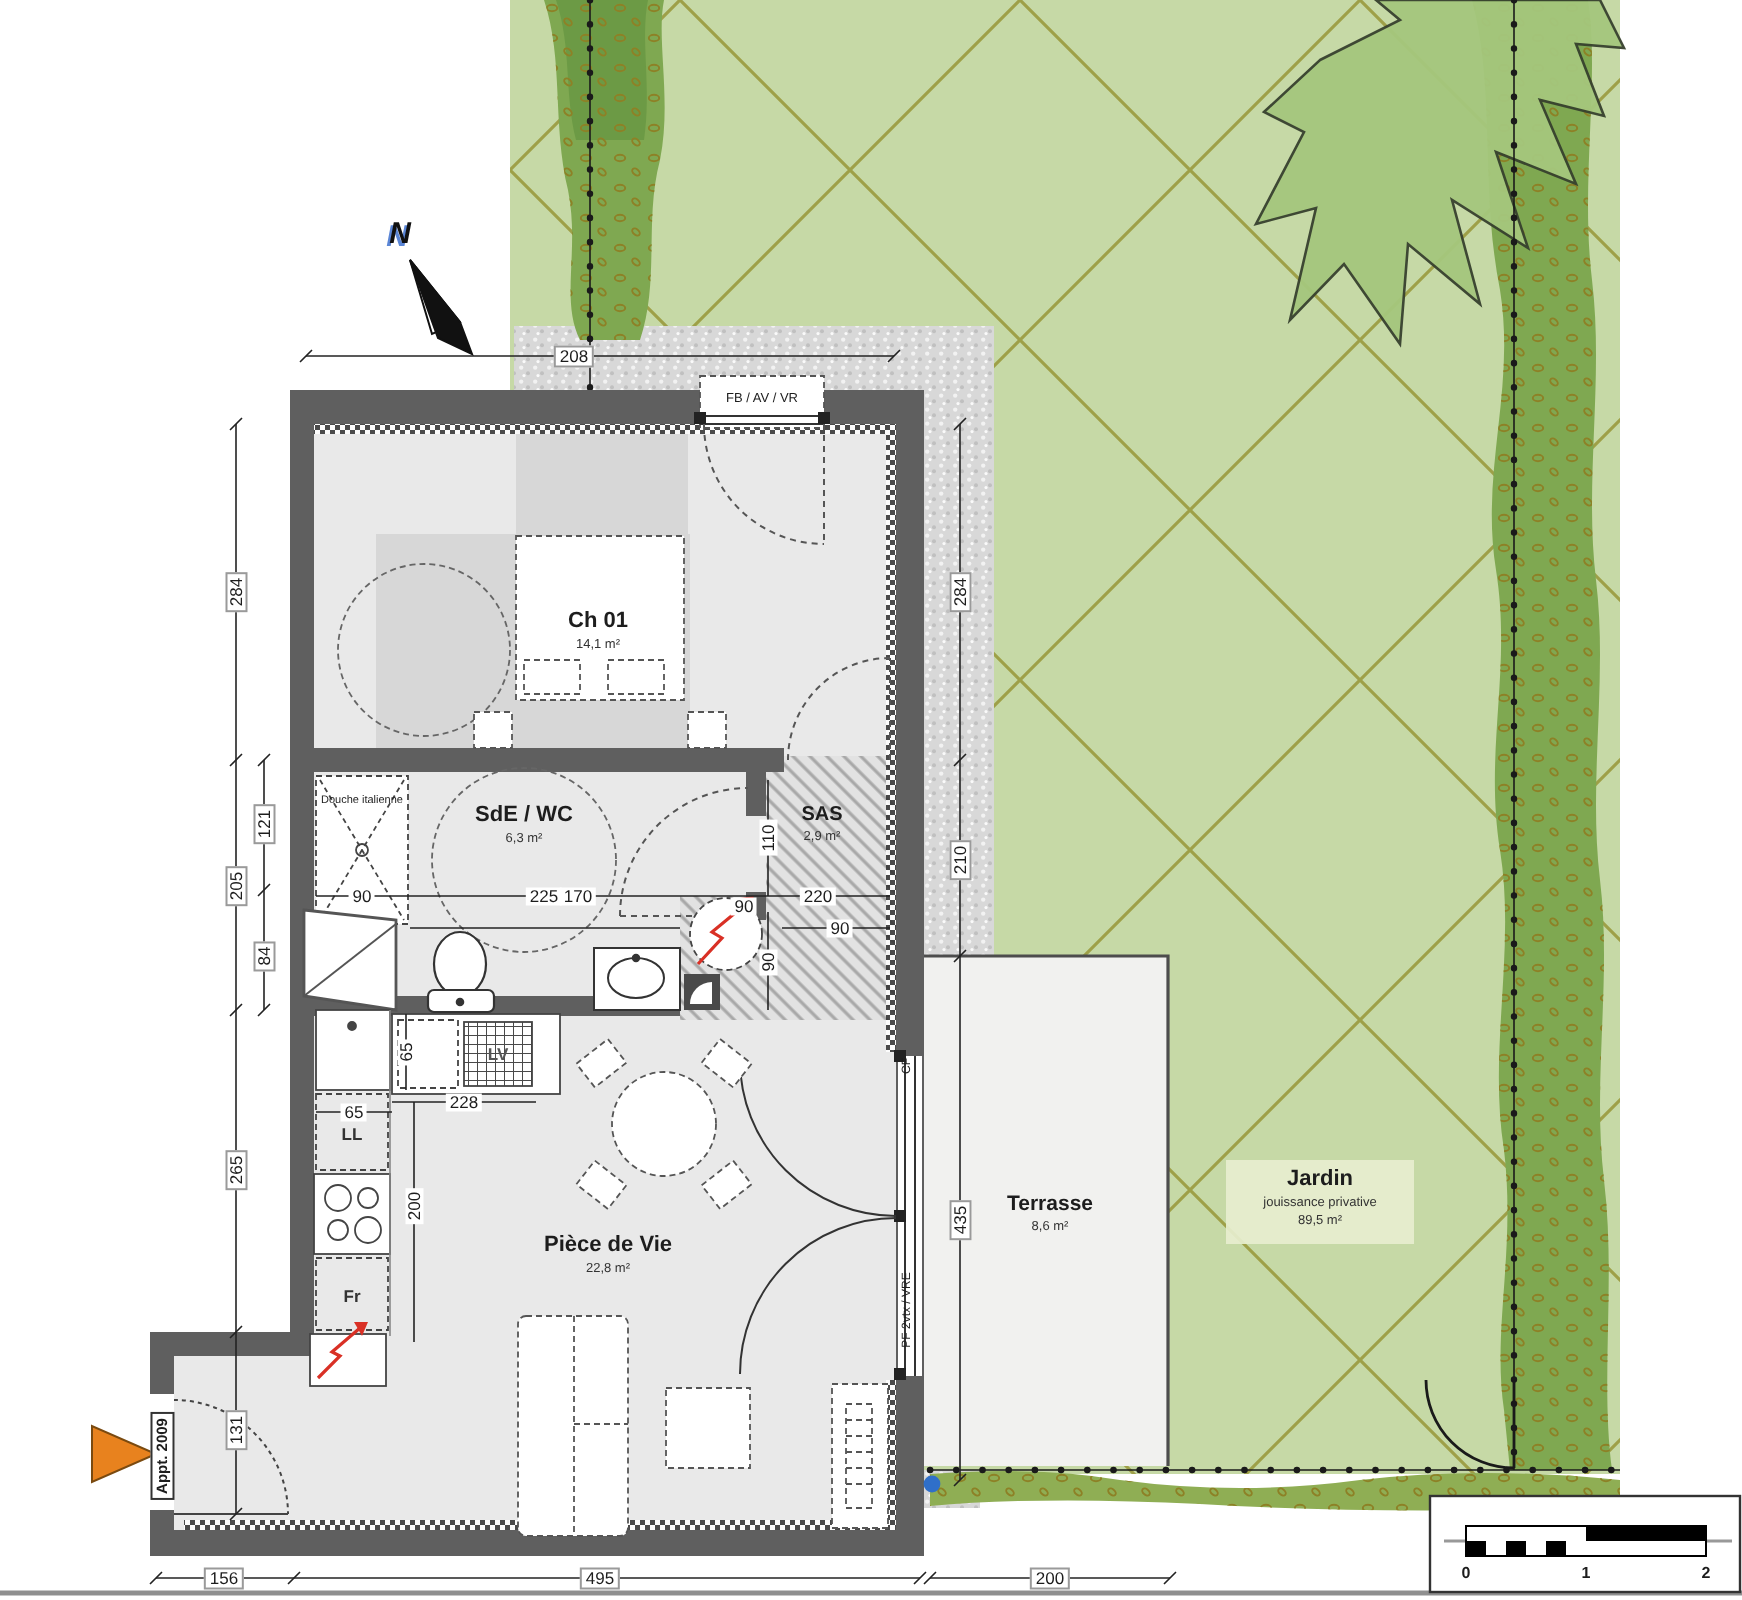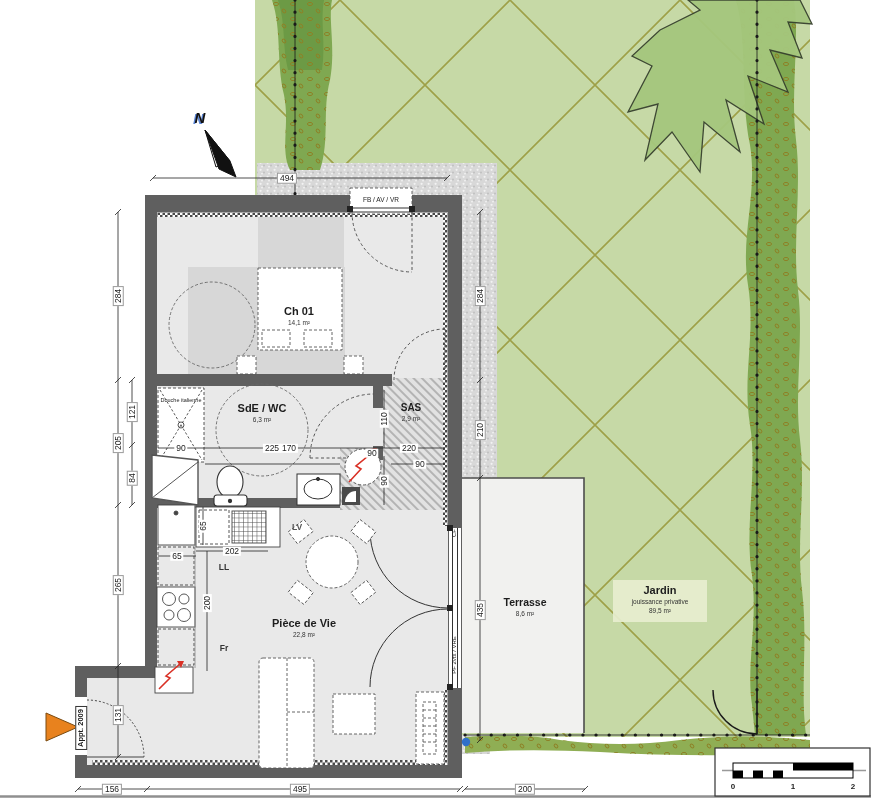--- a/index.html
+++ b/index.html
@@ -8,21 +8,21 @@
   #stage svg{position:absolute;left:0;top:0;}
   .lbl{position:absolute;transform:translate(-50%,-50%);white-space:nowrap;color:#1d1d1d;
        line-height:1;text-align:center;}
   .rot{transform:translate(-50%,-50%) rotate(-90deg);}
   .dim{font-size:8.5px;background:#fff;border:1px solid #9a9a9a;padding:0 2px;}
   .dim.noborder{border:none;}
   .room-name{font-weight:bold;font-size:11px;text-align:right;}
   .room-area{font-size:6.5px;color:#333;}
   .tiny{font-size:6px;}
   .micro{font-size:5.5px;}
-  .appl{font-size:8.5px;font-weight:bold;color:#333;margin-left:48px;}
+  .appl{font-size:8.5px;font-weight:bold;color:#333;}
   .north-n{font-size:15px;font-weight:bold;font-style:italic;color:#111;
            text-shadow:-1.5px 1.5px 0 #5b86d6;}
   .aptbox{font-size:7.5px;font-weight:bold;background:#fff;border:1px solid #333;padding:1px 2px;}
   .winlbl{font-size:6.5px;background:#fff;}
   .scalenum{font-size:8px;font-weight:bold;}
   .jardinbox{position:absolute;background:rgba(231,238,207,.92);}
 </style>
 </head>
 <body>
 
@@ -302,21 +302,21 @@
     <rect x="733" y="763" width="120" height="15" fill="#fff" stroke="#000" stroke-width="1"></rect>
     <rect x="793" y="763" width="60" height="7.5" fill="#000"></rect>
     <rect x="733" y="770.5" width="10" height="7.5" fill="#000"></rect>
     <rect x="753" y="770.5" width="10" height="7.5" fill="#000"></rect>
     <rect x="773" y="770.5" width="10" height="7.5" fill="#000"></rect>
   </g>
 </svg>
 
 <span class="lbl north-n" style="left:200px;top:117px">N</span>
 
-<span class="lbl dim" style="left:287px;top:178px">494</span>
+<span class="lbl dim" style="left:287px;top:178px">208</span>
 <span class="lbl dim rot" style="left:118px;top:296px">284</span>
 <span class="lbl dim rot" style="left:118px;top:443px">205</span>
 <span class="lbl dim rot" style="left:132px;top:412px">121</span>
 <span class="lbl dim rot" style="left:132px;top:478px">84</span>
 <span class="lbl dim rot" style="left:118px;top:585px">265</span>
 <span class="lbl dim rot" style="left:118px;top:715px">131</span>
 <span class="lbl dim" style="left:112px;top:789px">156</span>
 <span class="lbl dim" style="left:300px;top:789px">495</span>
 <span class="lbl dim" style="left:525px;top:789px">200</span>
 <span class="lbl dim rot" style="left:480px;top:296px">284</span>
@@ -326,21 +326,21 @@
 <span class="lbl dim noborder" style="left:181px;top:448px">90</span>
 <span class="lbl dim noborder" style="left:289px;top:448px">170</span>
 <span class="lbl dim noborder" style="left:409px;top:448px">220</span>
 <span class="lbl dim noborder" style="left:272px;top:448px">225</span>
 <span class="lbl dim noborder" style="left:420px;top:464px">90</span>
 <span class="lbl dim noborder rot" style="left:384px;top:419px">110</span>
 <span class="lbl dim noborder" style="left:372px;top:453px">90</span>
 <span class="lbl dim noborder rot" style="left:384px;top:481px">90</span>
 <span class="lbl dim noborder rot" style="left:203px;top:526px">65</span>
 <span class="lbl dim noborder" style="left:177px;top:556px">65</span>
-<span class="lbl dim noborder" style="left:232px;top:551px">202</span>
+<span class="lbl dim noborder" style="left:232px;top:551px">228</span>
 <span class="lbl dim noborder rot" style="left:207px;top:603px">200</span>
 
 <span class="lbl room-name" style="left:299px;top:311px">Ch 01</span>
 <span class="lbl room-area" style="left:299px;top:323px">14,1 m²</span>
 <span class="lbl room-name" style="left:262px;top:408px">SdE / WC</span>
 <span class="lbl room-area" style="left:262px;top:420px">6,3 m²</span>
 <span class="lbl room-name" style="left:411px;top:408px;font-size:10px">SAS</span>
 <span class="lbl room-area" style="left:411px;top:419px">2,9 m²</span>
 <span class="lbl room-name" style="left:304px;top:623px">Pièce de Vie</span>
 <span class="lbl room-area" style="left:304px;top:635px">22,8 m²</span>

